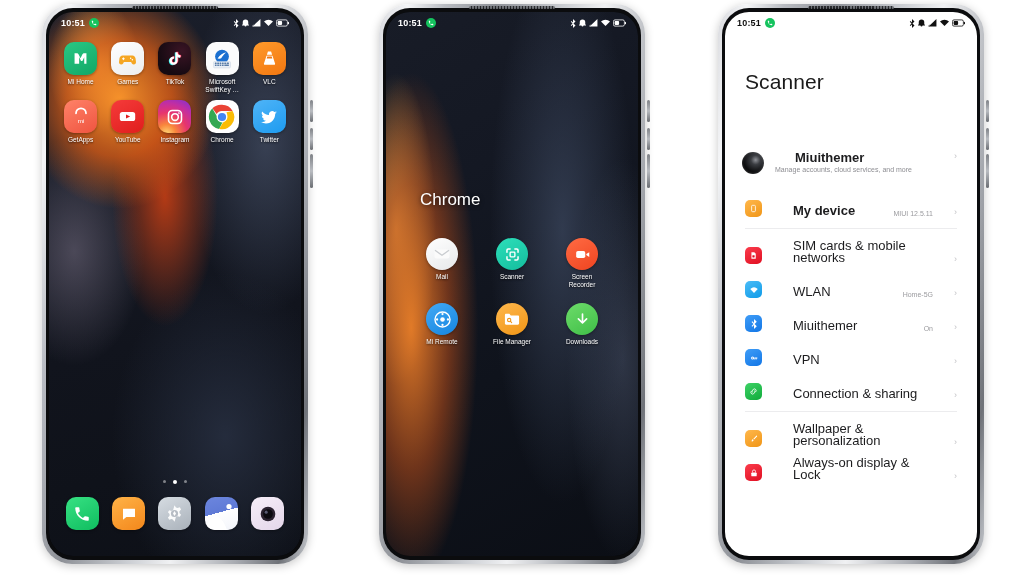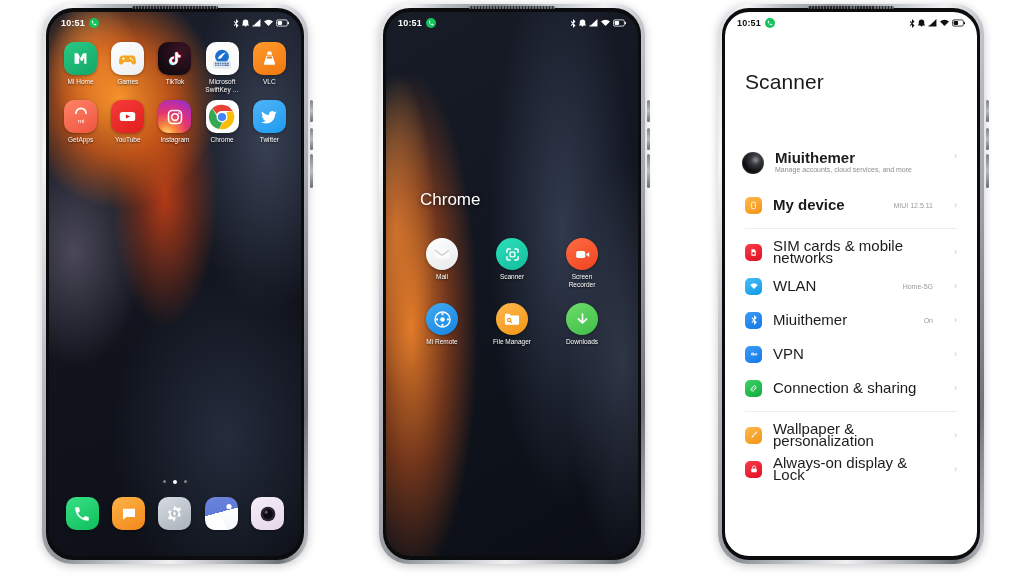--- a/index.html
+++ b/index.html
@@ -216,41 +216,41 @@
     display:flex; align-items:center;
     padding:0 9px; gap:6px;
   }
   .search-ph { font-size:9px; color:#9a9a9e; }
   .set-list {
     position:absolute;
     top:134px; left:0; right:0; bottom:0;
     padding:0 20px;
   }
   .set-row {
-    display:flex; align-items:center;
+    display:flex; align-items:flex-end;
     min-height:34px;
     gap:11px;
     padding:5px 0;
   }
   .set-row.account { min-height:42px; align-items:flex-start; padding-top:6px; }
   .row-icon {
     width:17px; height:17px;
     border-radius:5px;
     flex:0 0 17px;
     display:flex; align-items:center; justify-content:center;
     overflow:hidden;
   }
   .row-icon.avatar {
     width:22px; height:22px; flex:0 0 22px; border-radius:50%;
     background:radial-gradient(circle at 62% 36%, #8e9096 0%, #3a3c41 24%, #0b0b0d 62%, #050506 100%);
     margin-left:-3px;
     box-shadow:inset 0 0 3px rgba(255,255,255,.25);
   }
   .row-body { flex:1; min-width:0; }
-  .row-title { font-size:15px; color:#1c1c1e; line-height:12px; }
+  .row-title { font-size:13px; color:#1c1c1e; line-height:12px;margin-left:20px; }
   .row-title.bold { font-weight:bold; }
   .row-sub {
     font-size:7px; color:#8d8d92; line-height:9px; margin-top:1px;
     max-width:150px;
   }
   .row-value { font-size:7px; color:#9a9a9e; margin-right:7px; white-space:nowrap; }
   .chev {
     width:6px; flex:0 0 6px;
     color:#c2c2c6; font-size:9px; line-height:1;
     text-align:right;

